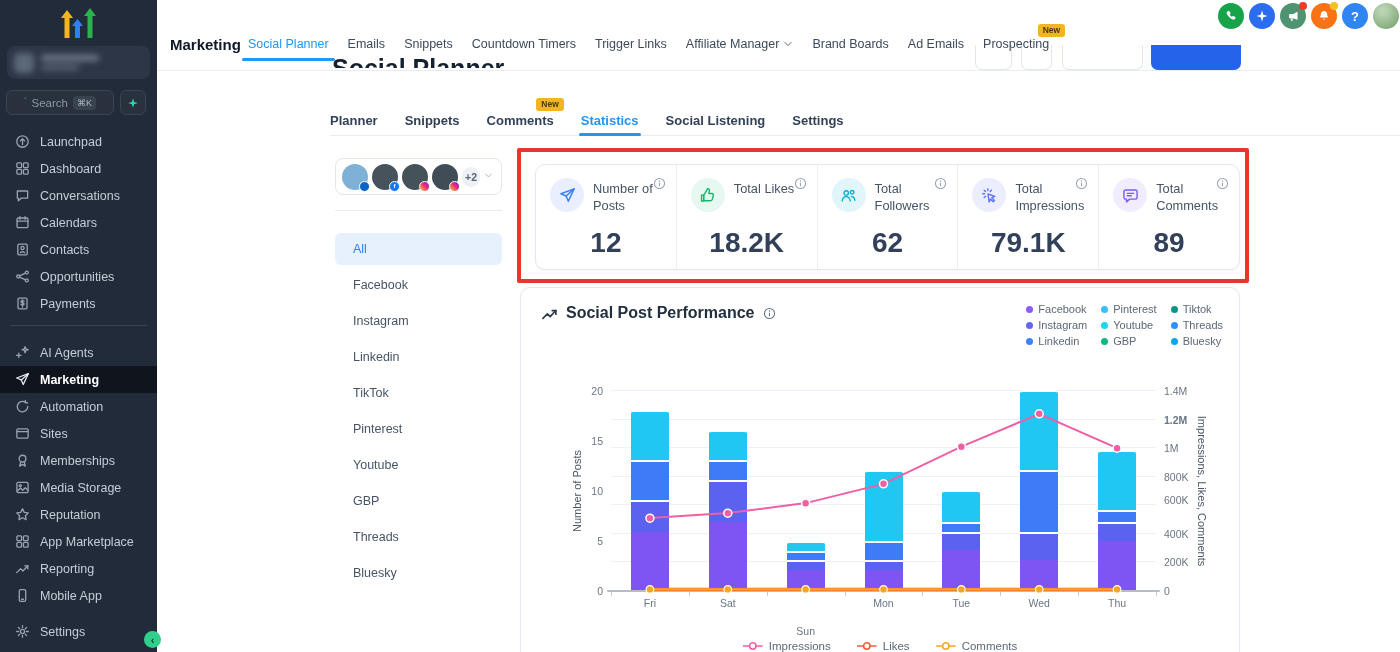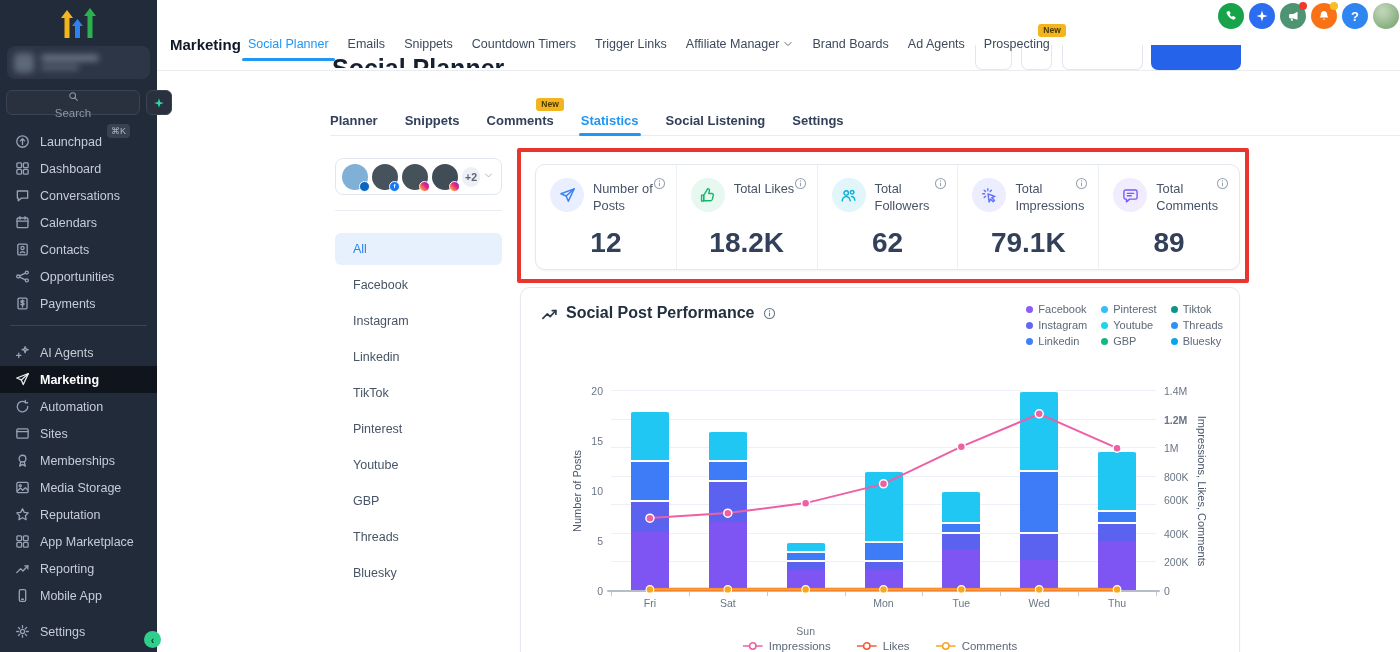--- a/index.html
+++ b/index.html
@@ -11,22 +11,22 @@
   
   .sidebar{position:absolute;left:0;top:0;width:157px;height:652px;background:#222b3a;z-index:10;}
   .logo{position:absolute;left:0;top:4px;width:157px;display:flex;justify-content:center;}
   .acct{position:absolute;left:7px;top:46px;width:143px;height:33px;background:#2d3646;border-radius:8px;overflow:hidden;}
   .acct-in{position:absolute;inset:0;filter:blur(3px);display:flex;align-items:center;gap:7px;padding-left:7px;}
   .acct-av{width:20px;height:20px;border-radius:5px;background:#5d6878;flex:0 0 auto;}
   .acct-bars{display:flex;flex-direction:column;gap:4px;}
   .acct-b1{width:58px;height:6px;border-radius:3px;background:#707b8c;}
   .acct-b2{width:38px;height:5px;border-radius:3px;background:#5a6577;}
   .search-row{position:absolute;left:6px;top:90px;display:flex;gap:6px;}
-  .search-box{width:134px;height:25px;background:#29313f;border:1px solid #3b4452;border-radius:6px;
-              display:flex;align-items:center;gap:5px;padding:0 9px;flex-direction:column;}
+  .search-box{width:108px;height:25px;background:#29313f;border:1px solid #3b4452;border-radius:6px;
+              display:flex;align-items:center;gap:5px;padding:0 17px;}
   .search-box .mag{width:11px;height:11px;color:#8d97a7;}
   .search-ph{font-size:11.5px;color:#8d97a7;}
   .kbd{margin-left:auto;font-size:9px;color:#aeb6c4;background:#39424f;border-radius:4px;padding:2px 4px;}
   .ai-btn{width:26px;height:25px;border:1px solid #3b4452;border-radius:6px;background:#29313f;
           display:flex;align-items:center;justify-content:center;color:#2bd9a9;}
   .ai-btn svg{width:12px;height:12px;}
   .side-nav{position:absolute;left:0;right:0;top:128px;}
   .side-nav2{position:absolute;left:0;right:0;top:339px;}
   .side-div{position:absolute;left:10px;right:10px;top:325px;height:1px;background:#3a4352;}
   .side-item{height:27px;display:flex;align-items:center;gap:10px;padding-left:15px;cursor:pointer;}
@@ -388,21 +388,21 @@
         <span class="chev">
           <svg viewBox="0 0 16 16" fill="none" stroke="currentColor" stroke-width="1.4" stroke-linecap="round" stroke-linejoin="round">
             <path d="M3 5.5l5 5 5-5"></path>
           </svg>
         </span>
       </div>
       <div class="tab">
         <span>Brand Boards</span>
       </div>
       <div class="tab">
-        <span>Ad Agents</span>
+        <span>Ad Emails</span>
       </div>
       <div class="tab">
         <span>Prospecting</span>
         <span class="badge-new">New</span>
       </div>
     </div>
   <div class="hdr-icons" id="hdr-icons">
       <div class="circ" style="background: rgb(22, 163, 74);">
         <span>
           <svg viewBox="0 0 16 16">

